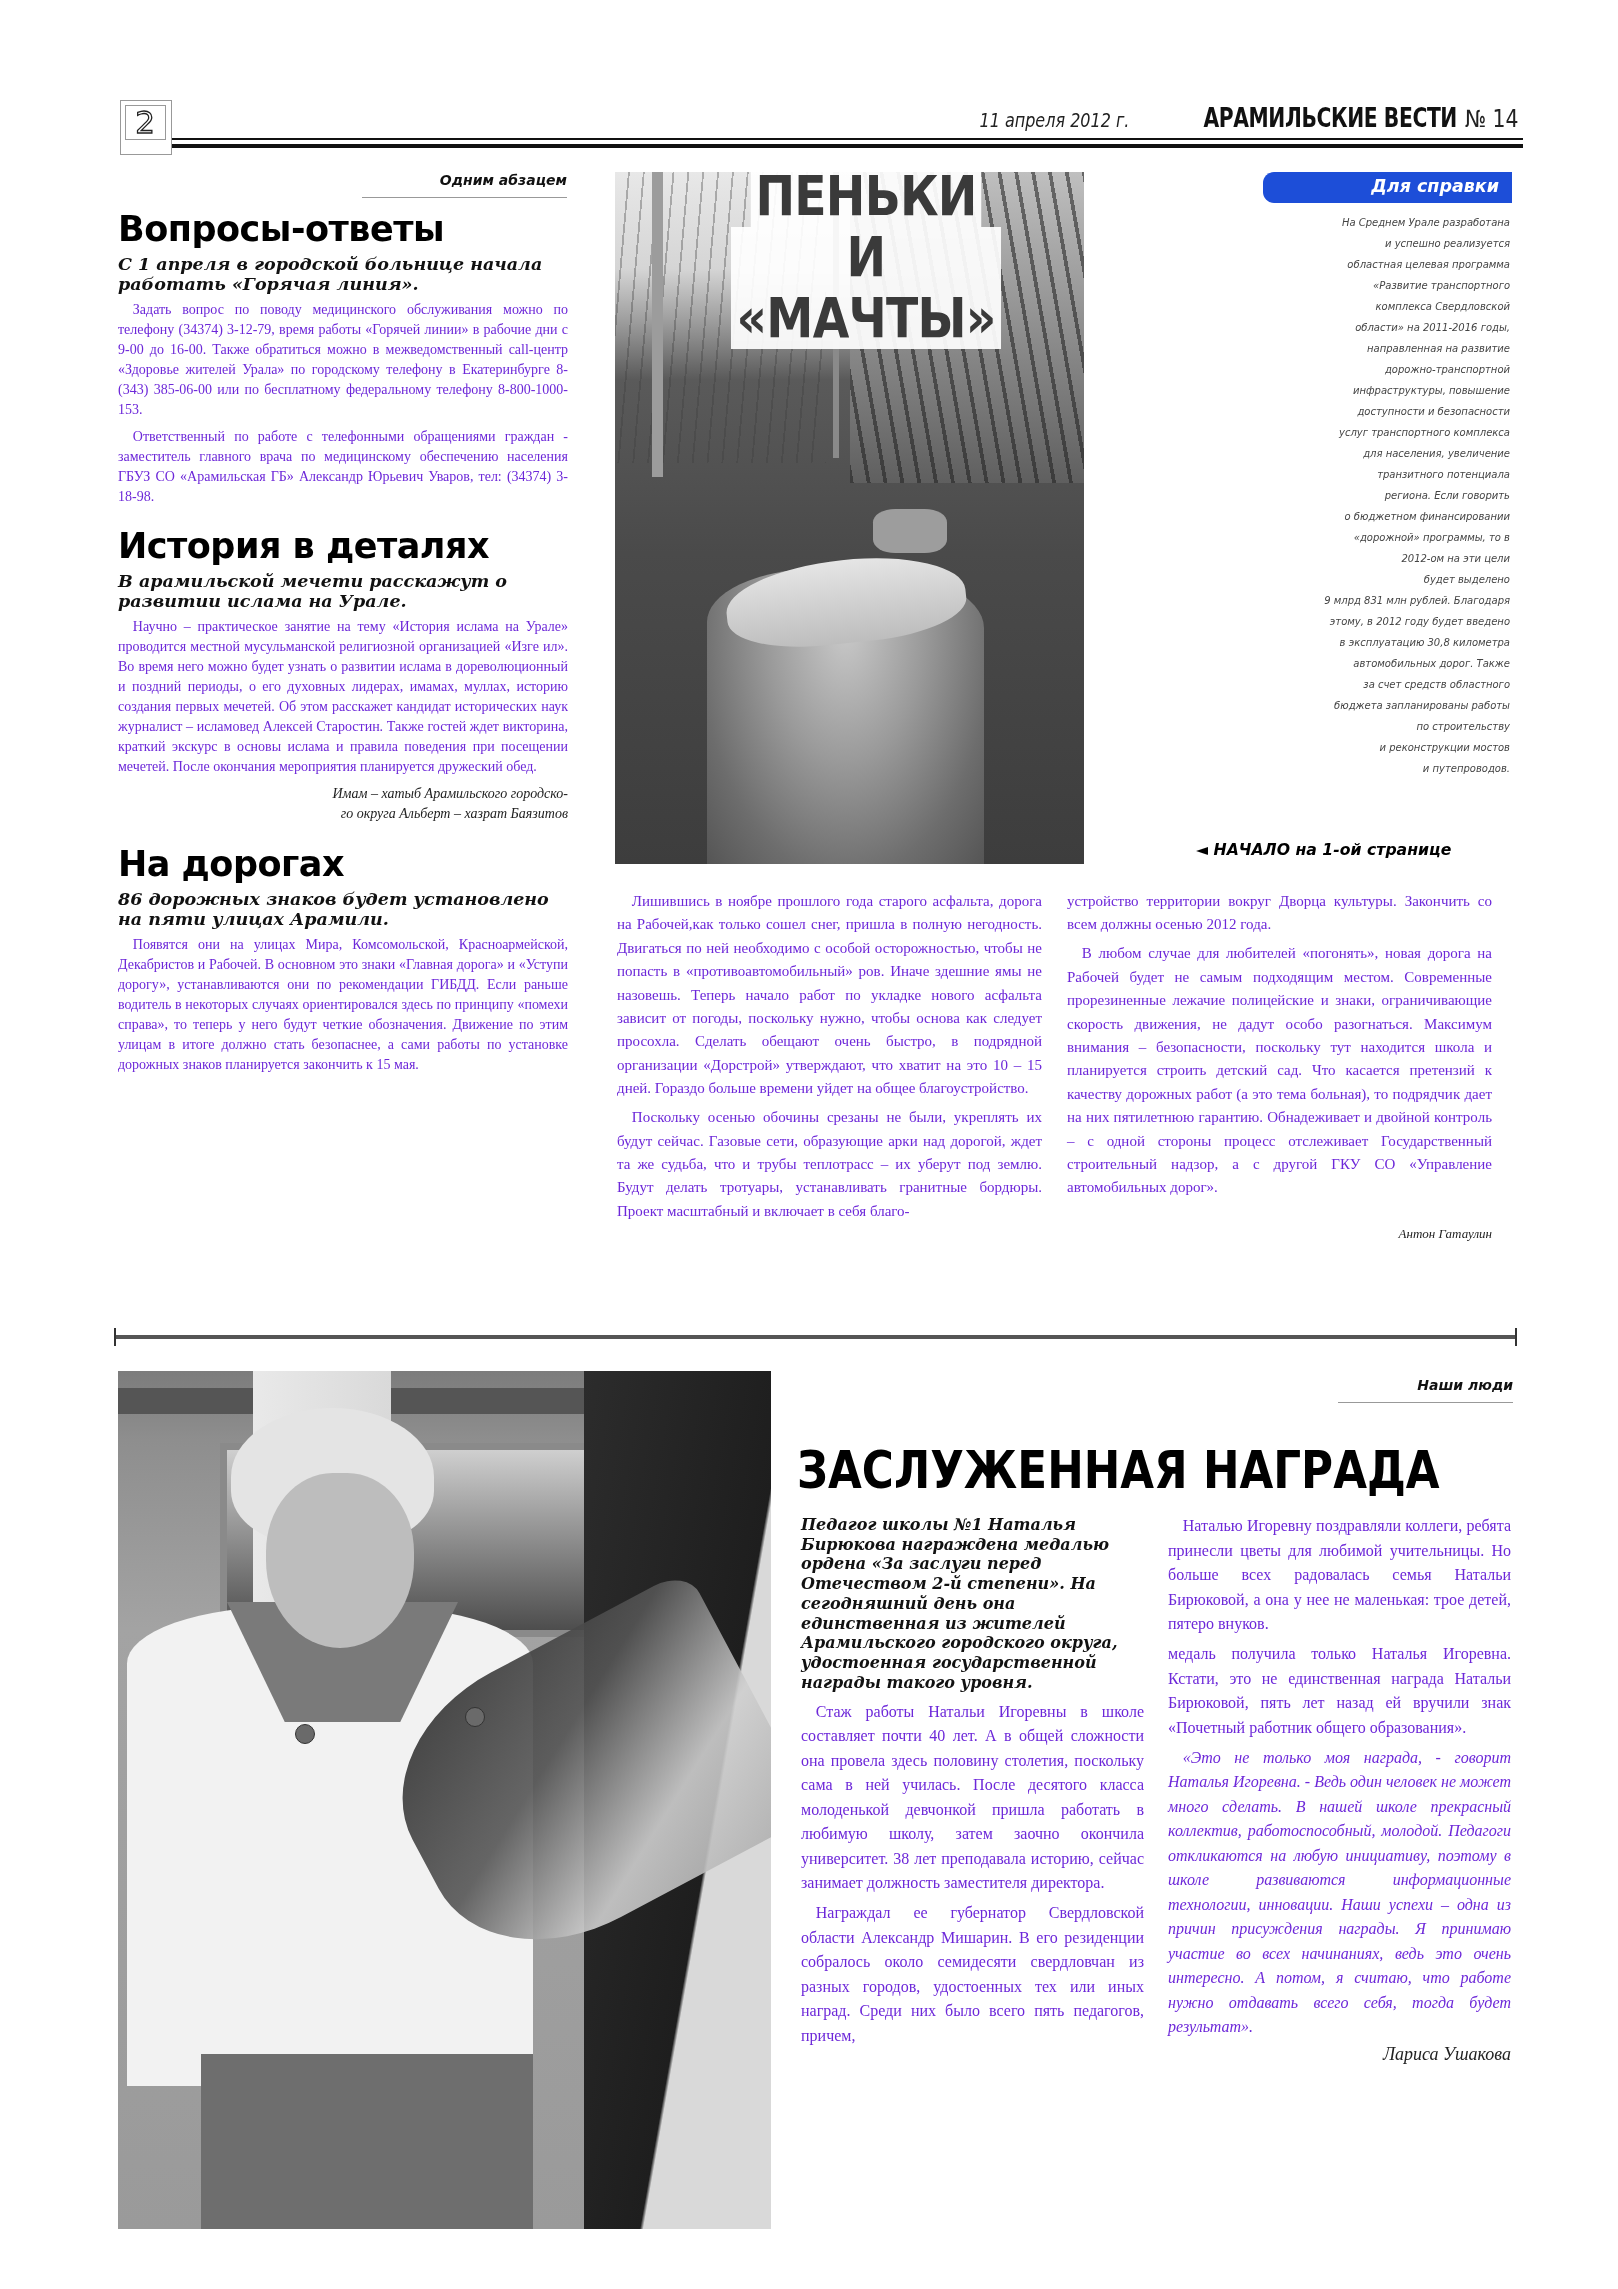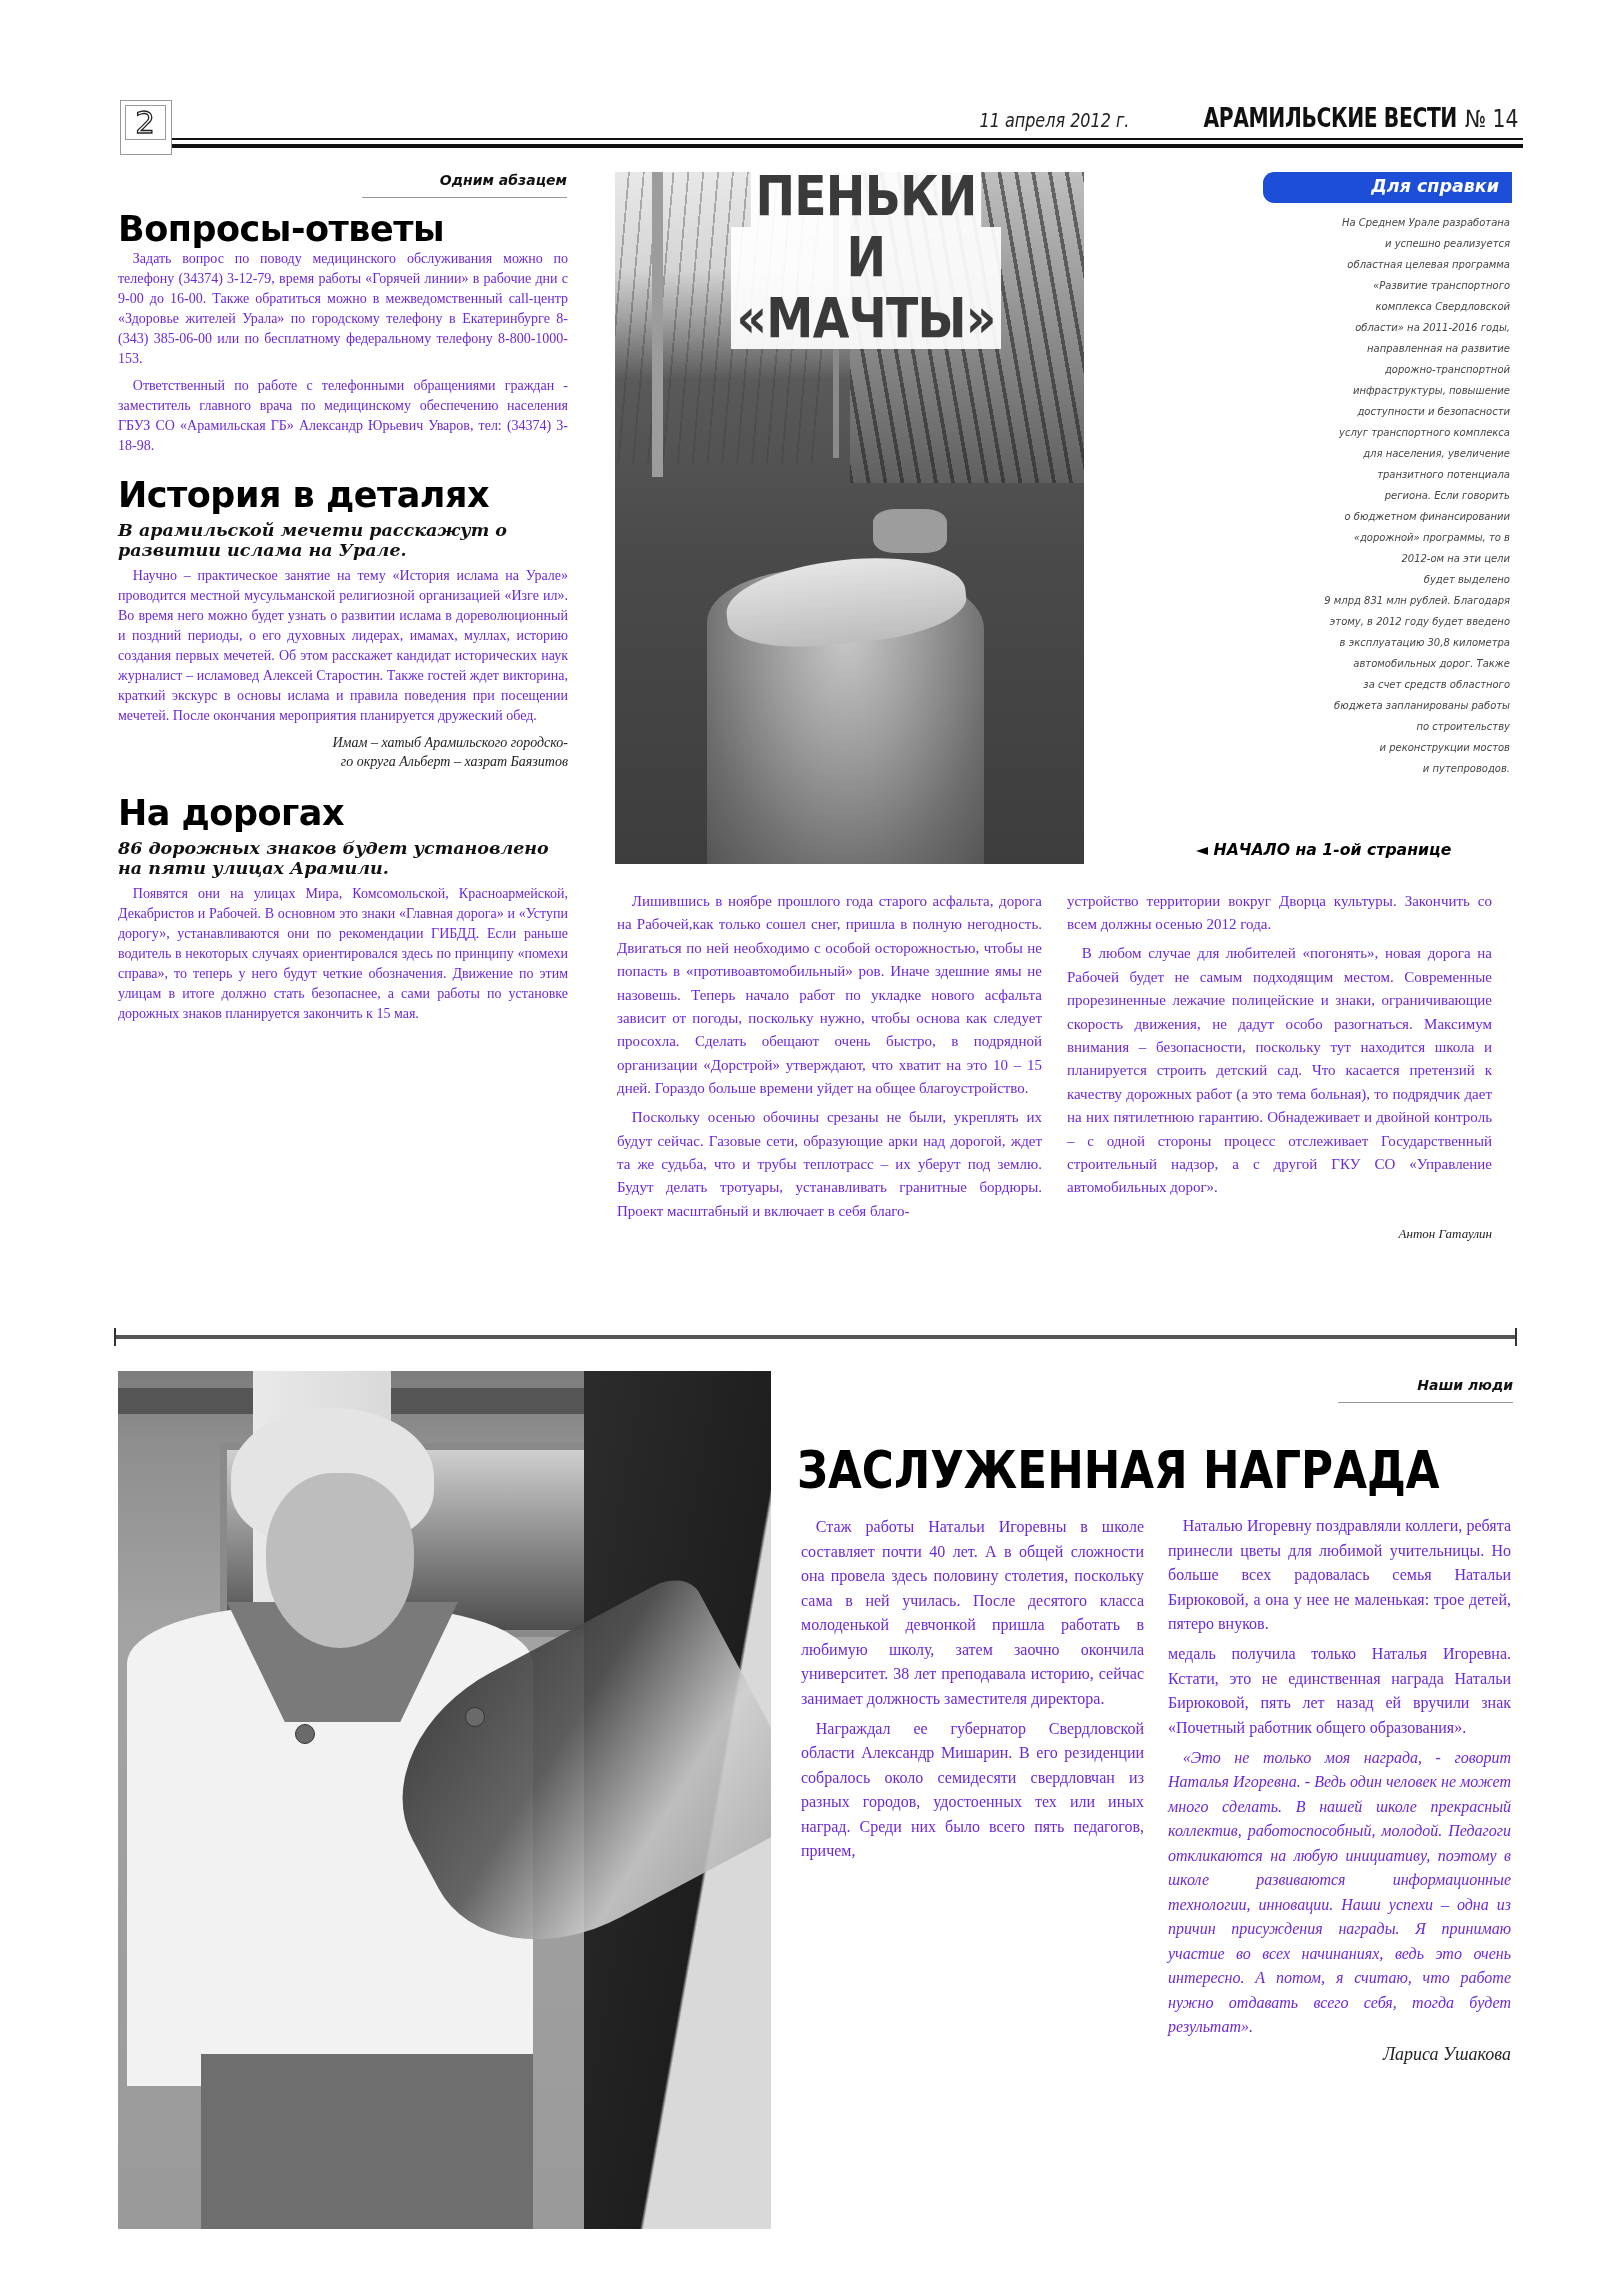--- a/index.html
+++ b/index.html
@@ -144,20 +144,21 @@
   <span class="date">11 апреля 2012 г.</span>
   <span class="title">АРАМИЛЬСКИЕ ВЕСТИ</span>
   <span class="issue">№ 14</span>
 </div>
 
 <div class="rubric" style="left:362px; top:172px; width:205px;">Одним абзацем</div>
 
 <div class="col" style="left:118px; top:210px; width:450px;">
   <div>
     <h2 class="sec-title">Вопросы-ответы</h2>
+    <div class="sec-lead">С 1 апреля в городской больнице начала работать «Горячая линия».</div>
     <p class="body-text">Задать вопрос по поводу медицинского обслуживания можно по телефону (34374)  3-12-79, время работы «Горячей линии» в рабочие дни с 9-00 до 16-00. Также обратиться можно в межведомственный call-центр «Здоровье жителей Урала» по городскому телефону в Екатеринбурге  8-(343) 385-06-00 или по бесплатному федеральному телефону 8-800-1000-153.</p>
     <p class="body-text">Ответственный по работе с телефонными обращениями граждан - заместитель главного врача по медицинскому обеспечению населения ГБУЗ СО «Арамильская ГБ» Александр Юрьевич Уваров, тел: (34374) 3-18-98.</p>
   </div>
 
   <div style="margin-top:20px;">
     <h2 class="sec-title">История в деталях</h2>
     <div class="sec-lead">В арамильской мечети расскажут о развитии ислама на Урале.</div>
     <p class="body-text">Научно – практическое занятие на тему «История ислама на Урале» проводится местной мусульманской религиозной организацией «Изге ил». Во время него можно будет узнать о развитии ислама в дореволюционный и поздний периоды, о его духовных лидерах, имамах, муллах, историю создания первых мечетей. Об этом расскажет кандидат исторических наук журналист – исламовед Алексей Старостин. Также гостей ждет викторина, краткий экскурс в основы ислама и правила поведения при посещении мечетей. После окончания мероприятия планируется дружеский обед.</p>
     <div class="sign">
       <div>Имам – хатыб Арамильского городско-</div>
@@ -240,20 +241,21 @@
   <div class="face"></div>
   <div class="bouquet"></div>
   <div class="medal" style="left:177px; top:353px;"></div>
   <div class="medal" style="left:347px; top:336px;"></div>
 </div>
 
 <div class="rubric" style="left:1338px; top:1377px; width:175px;">Наши люди</div>
 <h1 class="award-title">ЗАСЛУЖЕННАЯ НАГРАДА</h1>
 
 <div class="award-col" style="left:801px;">
+  <div class="award-lead">Педагог школы №1 Наталья Бирюкова награждена медалью ордена «За заслуги перед Отечеством 2-й степени». На сегодняшний день она единственная из жителей Арамильского городского округа, удостоенная государственной награды такого уровня.</div>
   <p class="body-text">Стаж работы Натальи Игоревны в школе составляет почти 40 лет. А в общей сложности она провела здесь половину столетия, поскольку сама в ней училась. После десятого класса молоденькой девчонкой пришла работать в любимую школу, затем заочно окончила университет. 38 лет преподавала историю, сейчас занимает должность заместителя директора.</p>
   <p class="body-text">Награждал ее губернатор Свердловской области Александр Мишарин. В его резиденции собралось около семидесяти свердловчан из разных городов, удостоенных тех или иных наград. Среди них было всего пять педагогов, причем,</p>
 </div>
 <div class="award-col" style="left:1168px; top:1514px;">
   <p class="body-text">Наталью Игоревну поздравляли коллеги, ребята принесли цветы для любимой учительницы. Но больше всех радовалась семья Натальи Бирюковой, а она у нее не маленькая: трое детей, пятеро внуков.</p>
   <p class="body-text" style="text-indent:0;">медаль получила только Наталья Игоревна. Кстати, это не единственная награда Натальи Бирюковой, пять лет назад ей вручили знак «Почетный работник общего образования».</p>
   <p class="body-text quote">«Это не только моя награда, - говорит Наталья Игоревна. - Ведь один человек не может много сделать. В нашей школе прекрасный коллектив, работоспособный, молодой. Педагоги откликаются на любую инициативу, поэтому в школе развиваются информационные технологии, инновации. Наши успехи – одна из причин присуждения награды. Я принимаю участие во всех начинаниях, ведь это очень интересно. А потом, я считаю, что работе нужно отдавать всего себя, тогда будет результат».</p>
   <div class="sign" style="font-size:18px;font-style:italic;">Лариса Ушакова</div>
 </div>
 

